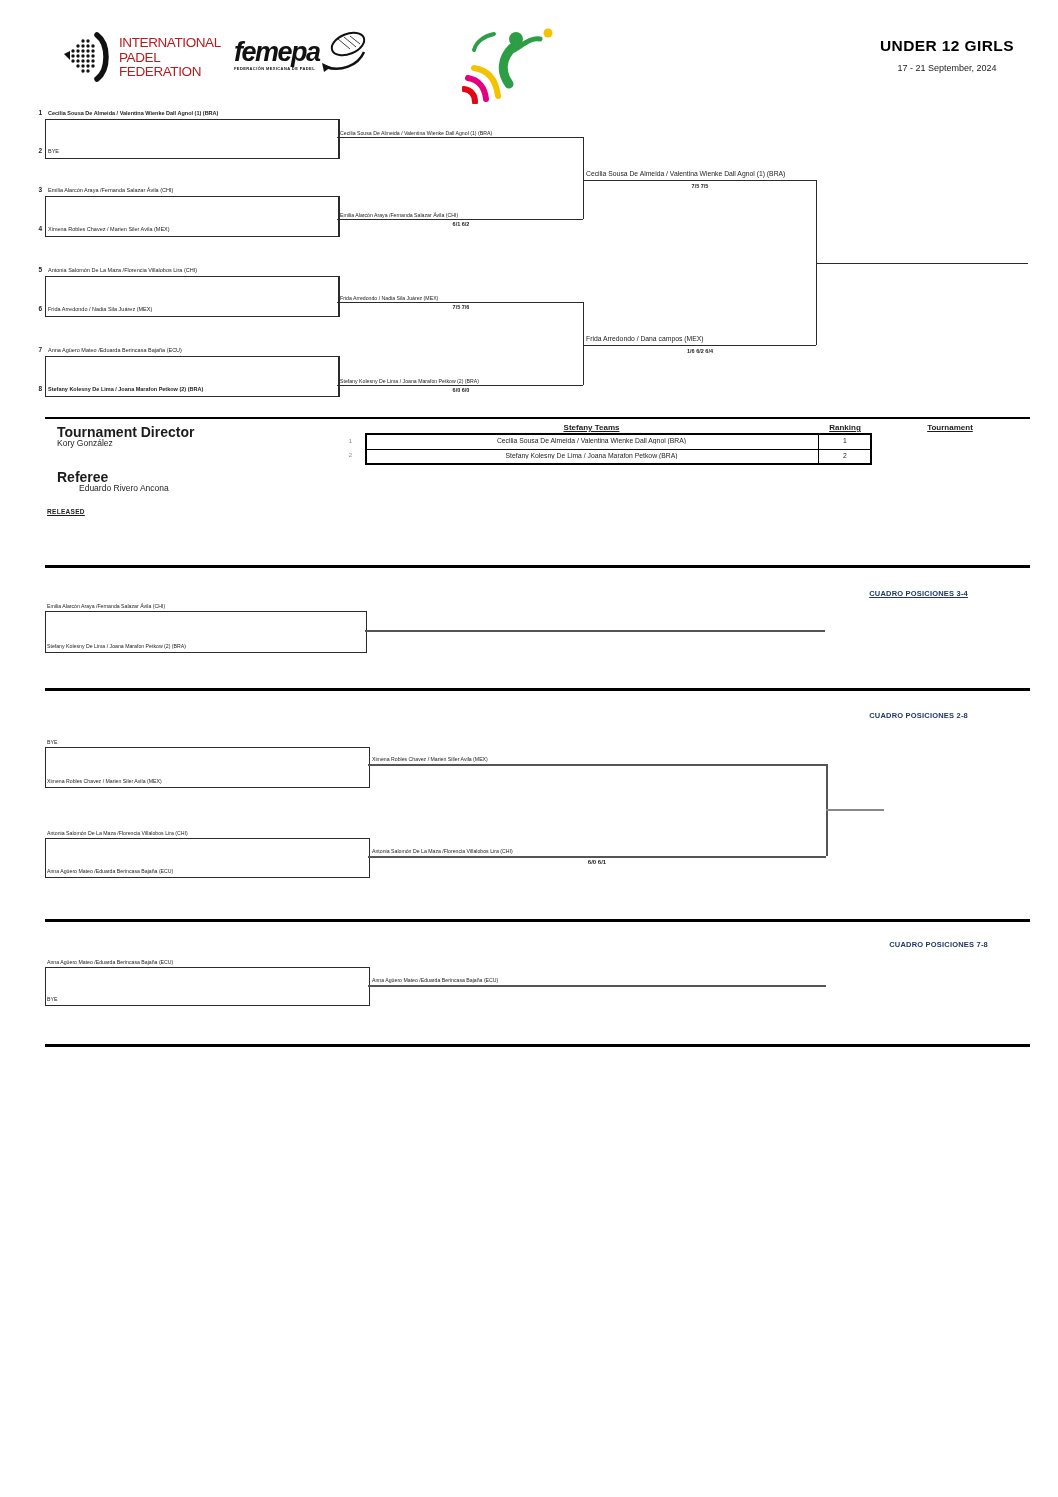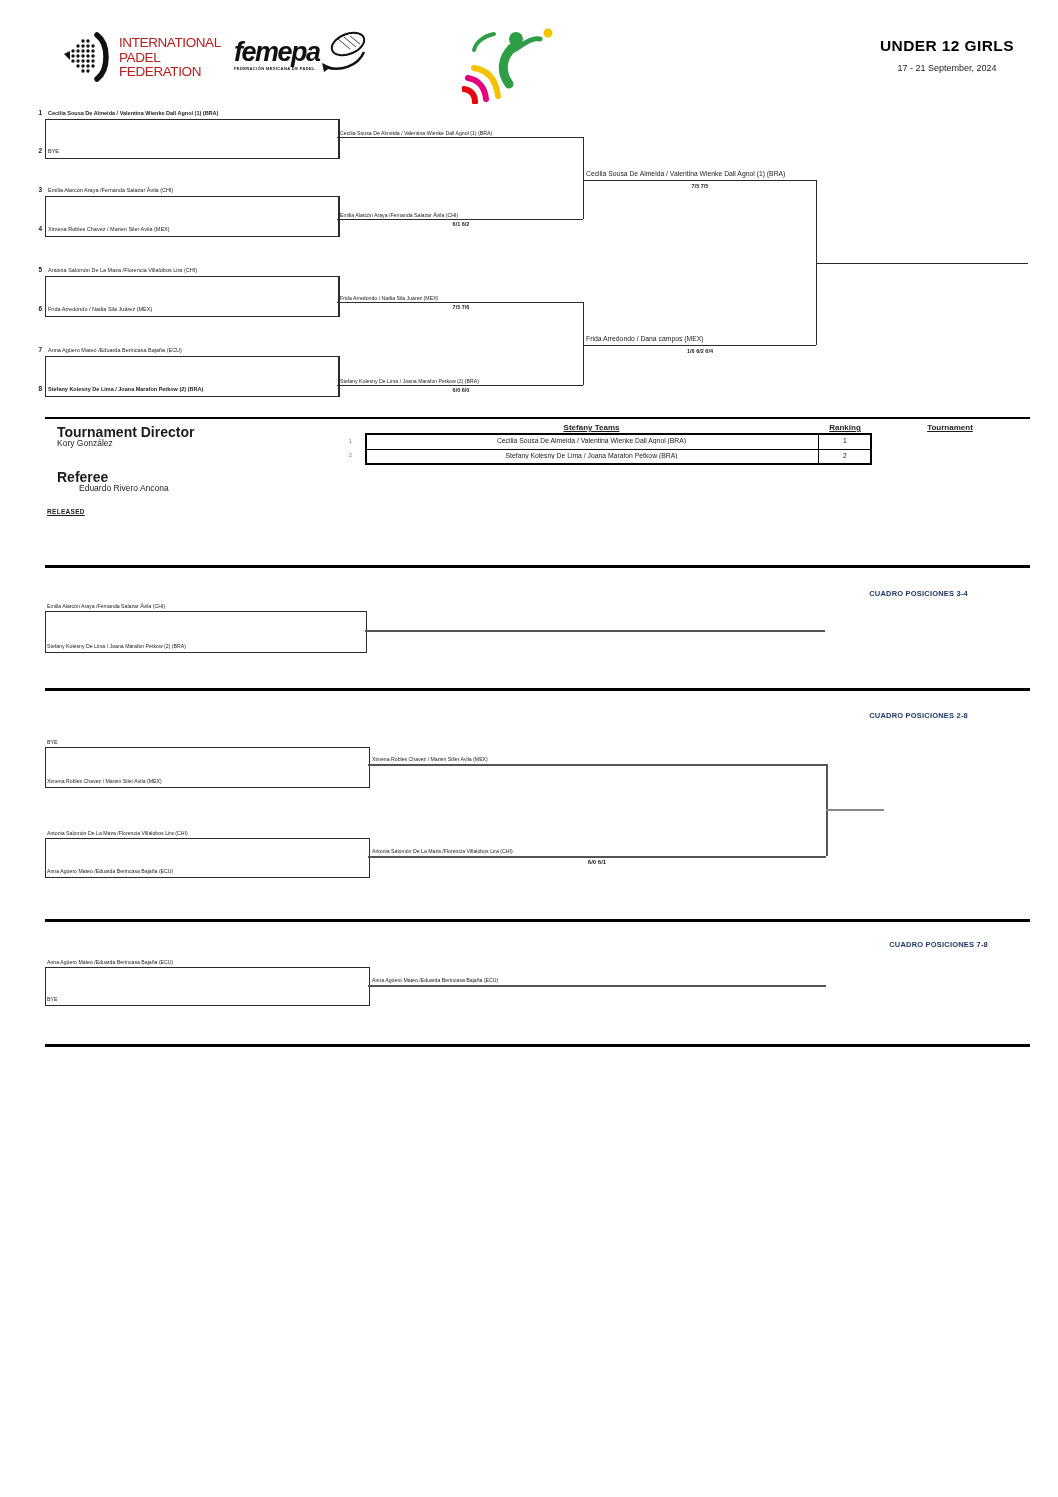--- a/index.html
+++ b/index.html
@@ -182,21 +182,21 @@
     <div class="hl" style="left:366px;top:449px;width:505px;border-color:#000;"></div>
     <div class="vl" style="left:818px;top:434px;height:30px;border-color:#000;"></div>
     <div class="td" style="left:365px;top:437px;width:453px;">Cecilia Sousa De Almeida / Valentina Wienke Dall Agnol (BRA)</div>
     <div class="td" style="left:818px;top:437px;width:54px;">1</div>
     <div class="td" style="left:365px;top:452px;width:453px;">Stefany Kolesny De Lima / Joana Marafon Petkow (BRA)</div>
     <div class="td" style="left:818px;top:452px;width:54px;">2</div>
   </div>
 
   <div>
     <div class="thick" style="left:45px;top:565px;width:985px;"></div>
-    <div class="cuadro" style="left:820px;top:589px;width:148px;">CUADRO POSICIONES 3-4</div>
+    <div class="cuadro" style="left:820px;top:589px;width:148px;text-decoration:underline;">CUADRO POSICIONES 3-4</div>
     <div class="sm" style="left:47px;top:603px;">Emilia Alarcón Araya /Fernanda Salazar Ávila (CHI)</div>
     <div class="sm" style="left:47px;top:643px;">Stefany Kolesny De Lima / Joana Marafon Petkow (2) (BRA)</div>
     <div class="cbox" style="left:45px;top:611px;width:320px;height:40px;"></div>
     <div class="wline" style="left:365px;top:630px;width:460px;"></div>
   </div>
 
   <div>
     <div class="thick" style="left:45px;top:688px;width:985px;"></div>
     <div class="cuadro" style="left:820px;top:711px;width:148px;">CUADRO POSICIONES 2-8</div>
 

